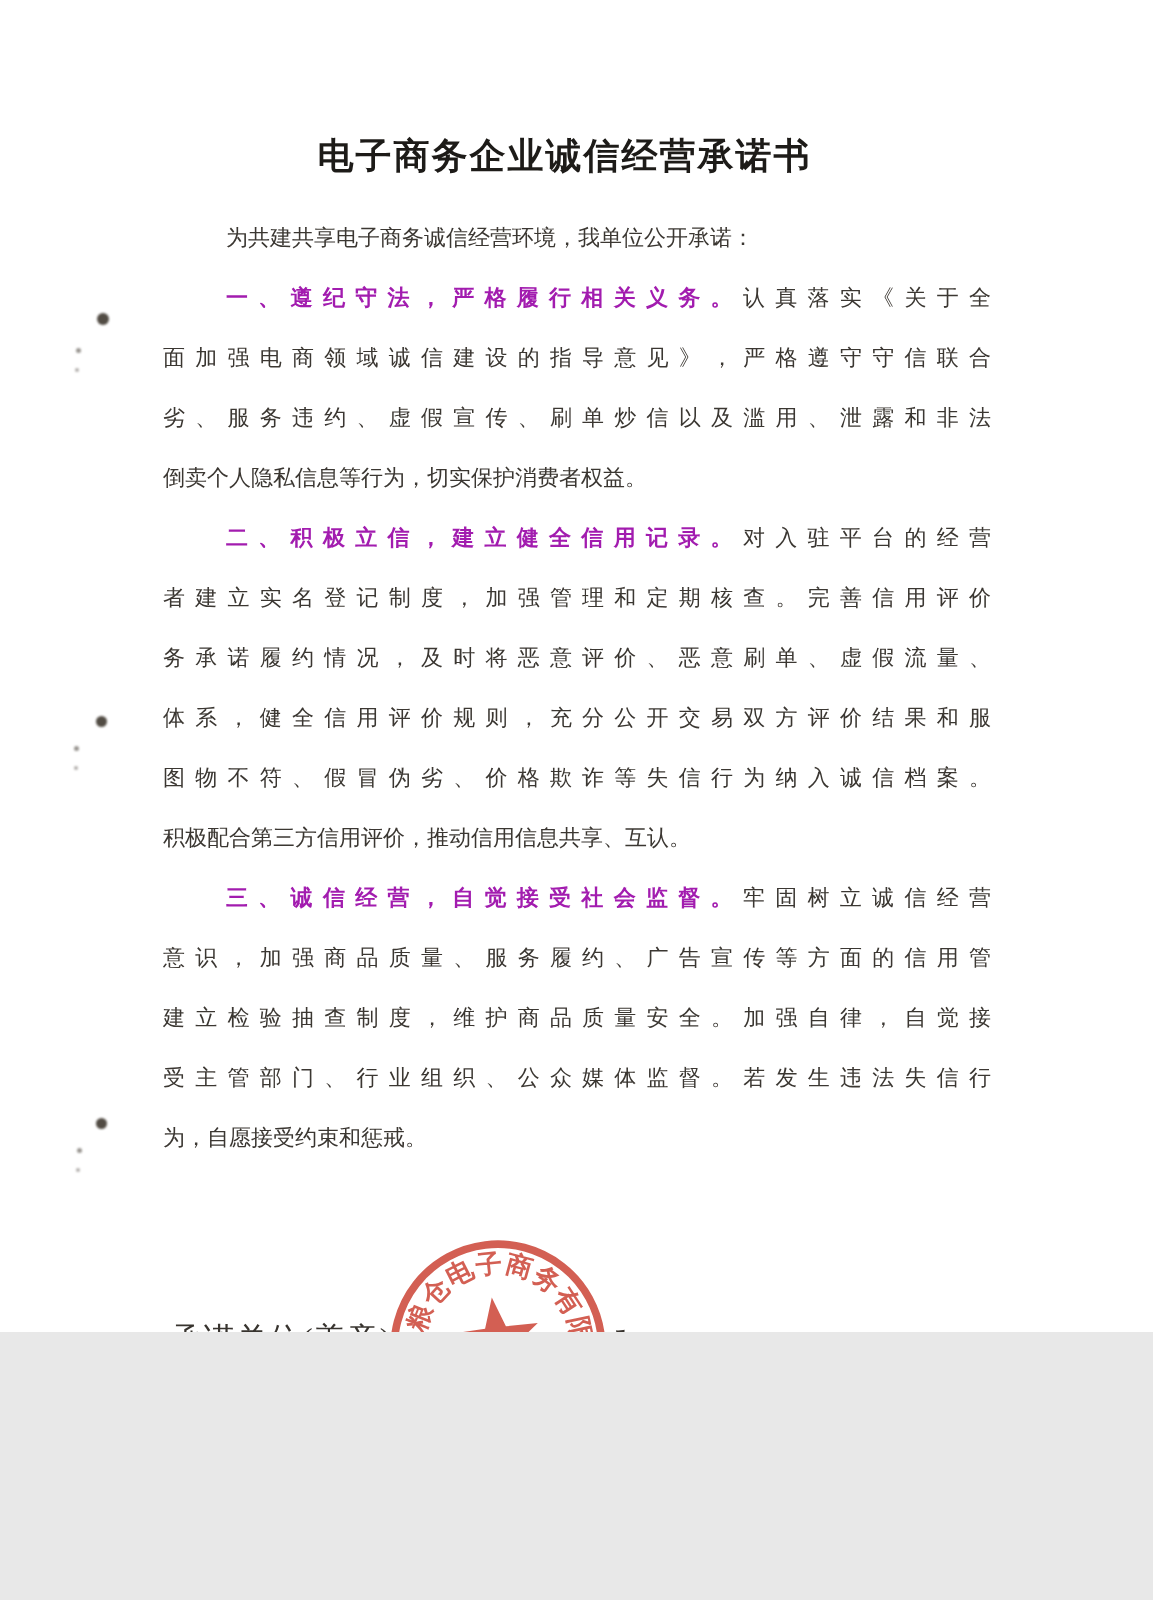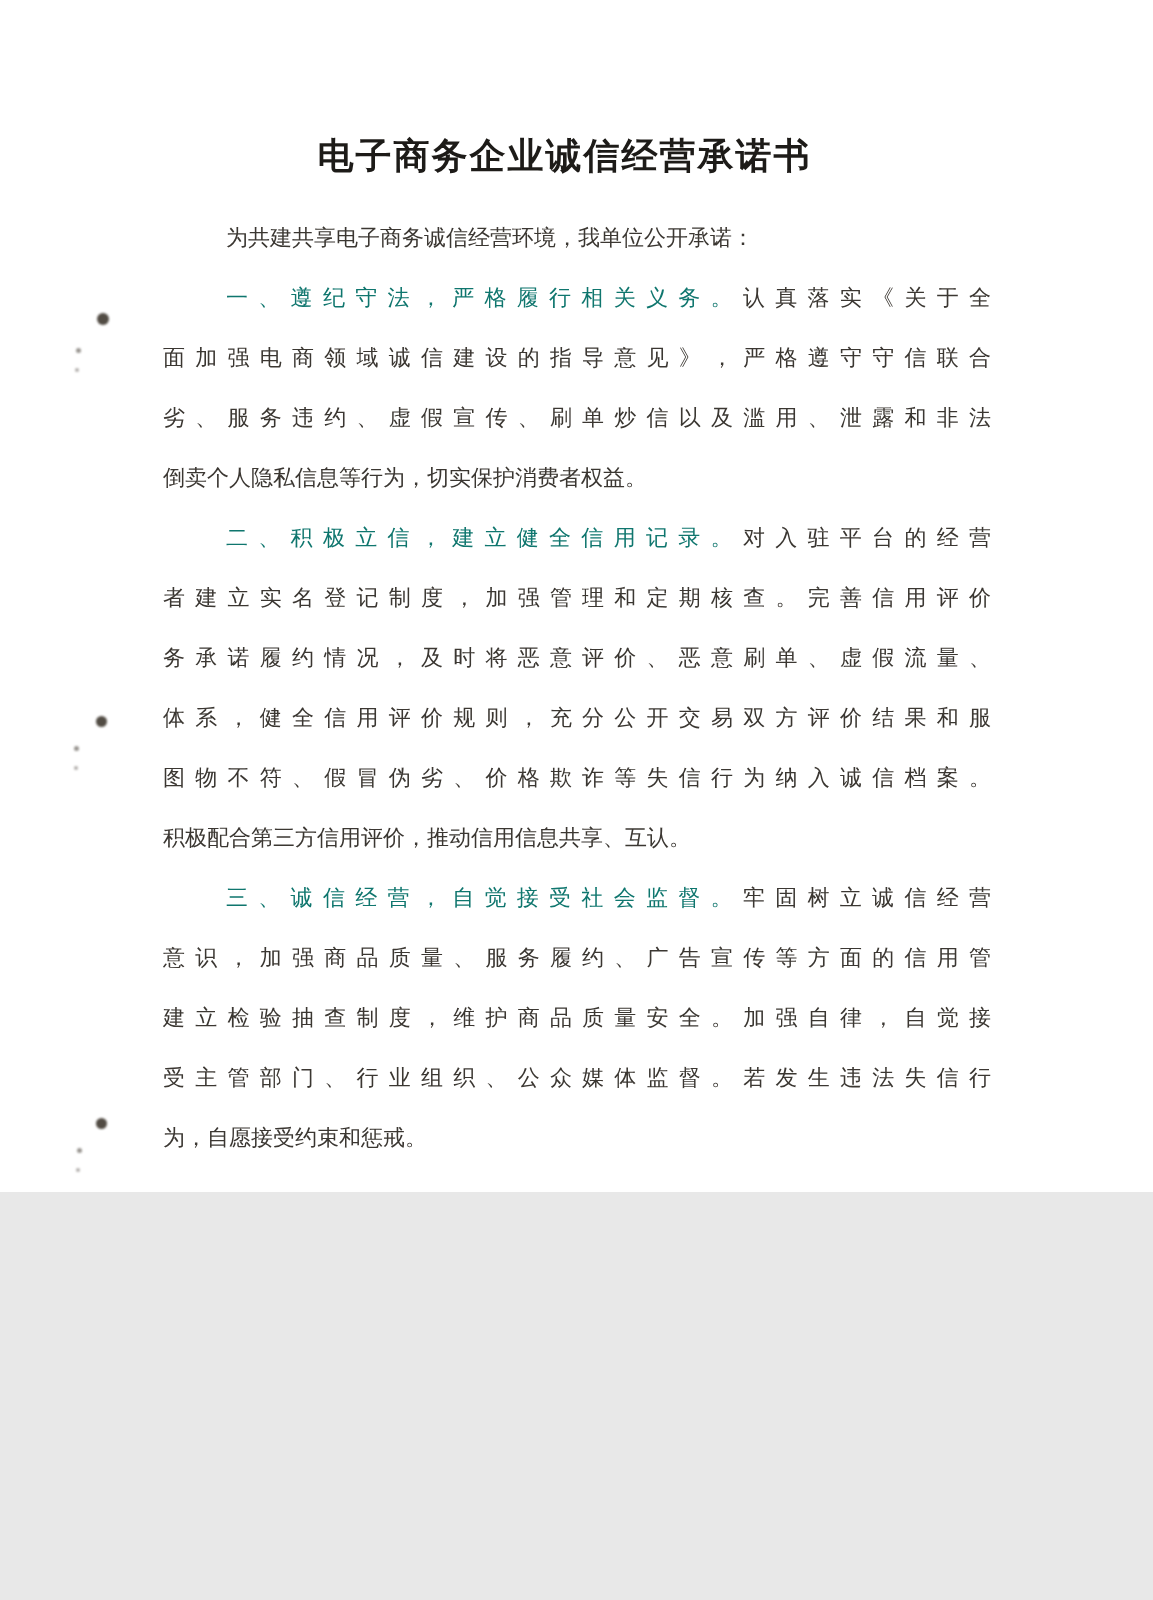--- a/index.html
+++ b/index.html
@@ -1,35 +1,35 @@
 <!DOCTYPE html>
 <html><head>
 <meta charset="utf-8">
 <style>
   html,body { margin:0; padding:0; background:#e8e8e8; }
   .page {
-    position:relative; width:1153px; height:1192px; margin:0 auto;
+    position:relative; width:1153px; height:1332px; margin:0 auto;
     background:#ffffff; overflow:hidden;
     font-family:"Liberation Serif", serif;
     color:#3b3732;
   }
   .doc-title {
     position:absolute; top:132px; left:0; width:1153px;
     text-align:center; transform:translateX(-12px);
     font-family:"Liberation Sans", sans-serif;
     font-weight:700; font-size:36px; letter-spacing:2px; color:#1d1b18;
   }
   .body-lines {
     position:absolute; left:163px; top:208px; width:828px;
     font-size:22px; line-height:60px;
   }
   .line { height:60px; overflow:hidden; }
   .line.j { text-align:justify; text-align-last:justify; }
   .line.indent { text-indent:63px; }
-  .lead { font-weight:400; color:#0f766e; }
+  .lead { font-weight:700; color:#a21caf; }
   .footer-label {
     position:absolute; left:170px; font-size:32px; letter-spacing:1px; color:#38342f;
   }
   .unit-label { top:1318px; }
   .signer-label { top:1383px; }
   .date-line {
     position:absolute; left:328px; top:1440px; font-size:32px; color:#38342f;
   }
   .date-line .unit { margin:0 2px; }
   .hand {

